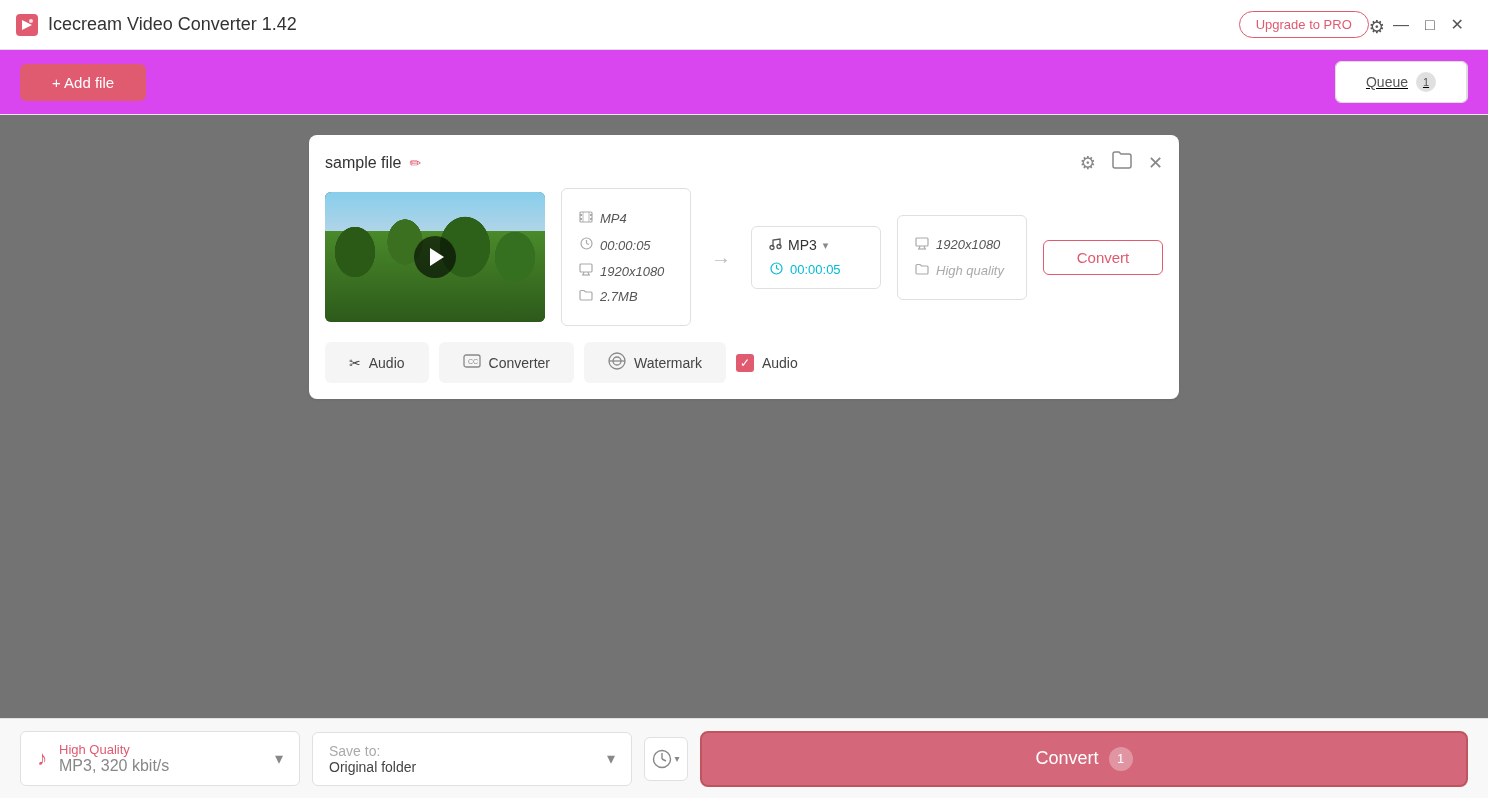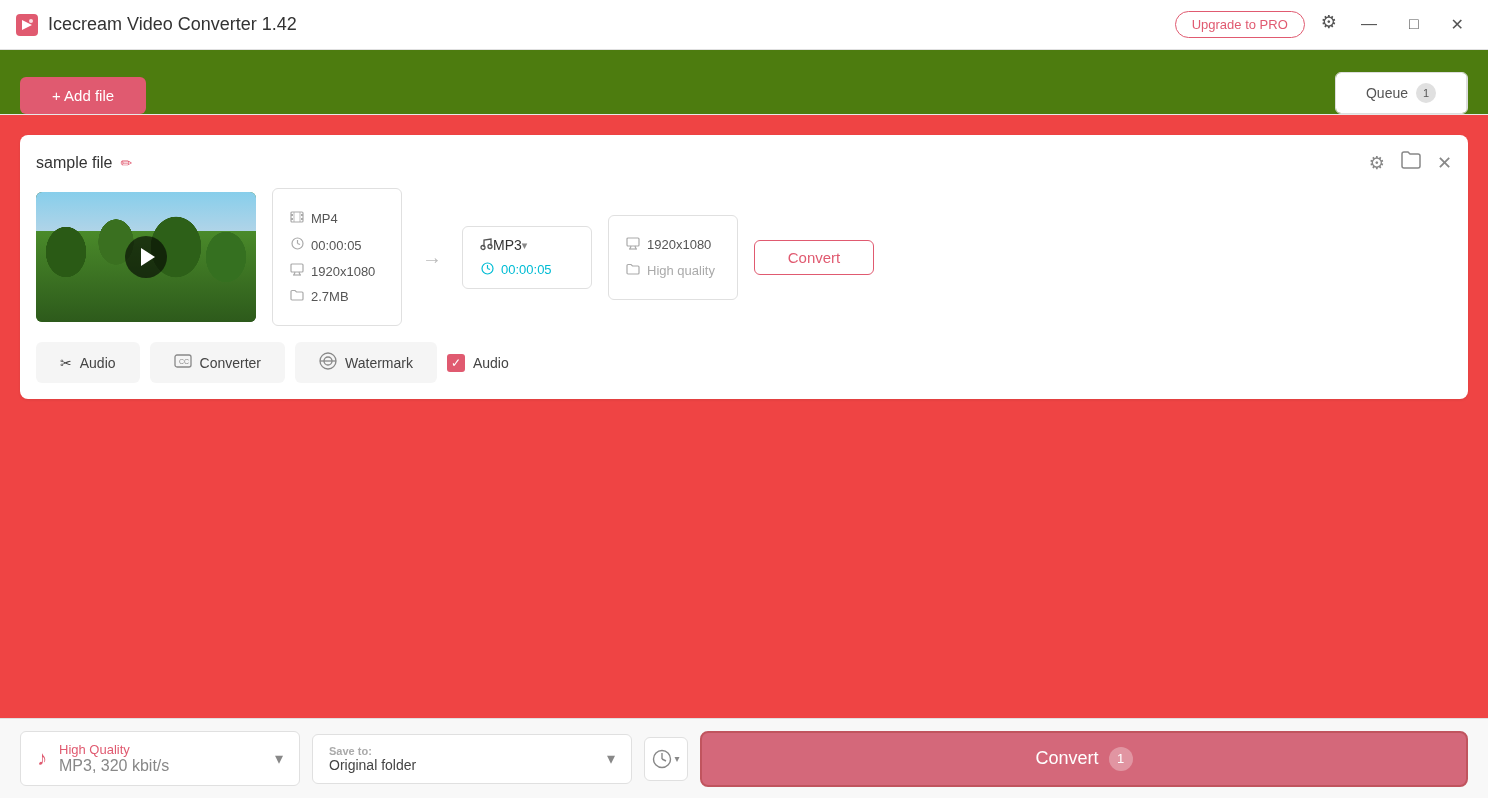--- a/index.html
+++ b/index.html
@@ -40,22 +40,22 @@
       color: white;
       font-size: 12px;
       font-weight: bold;
     }
     .app-title {
       font-size: 18px;
       color: #333;
     }
     .title-bar-right {
       display: flex;
-      align-items: flex-start;
-      gap: 16px;
+      align-items: flex-end;
+      gap: 0;
     }
     .upgrade-btn {
       border: 1.5px solid #e05a70;
       background: white;
       color: #e05a70;
       padding: 5px 16px;
       border-radius: 20px;
       font-size: 13px;
       cursor: pointer;
     }
@@ -71,24 +71,24 @@
       justify-content: center;
     }
     .gear-icon-title {
       font-size: 18px;
       color: #555;
       cursor: pointer;
     }
 
     
     .toolbar {
-      background: #4d7c0f;
+      background: #d946ef;
       height: 65px;
       display: flex;
-      align-items: flex-end;
+      align-items: center;
       padding: 0 20px;
       border-bottom: 1px solid #e8e8e8;
       justify-content: space-between;
       flex-shrink: 0;
     }
     .add-file-btn {
       background: #e05a70;
       color: white;
       border: none;
       border-radius: 6px;
@@ -98,20 +98,21 @@
       display: flex;
       align-items: center;
       gap: 8px;
       font-weight: 400;
     }
     .queue-history {
       display: flex;
       border: 1px solid #ddd;
       border-radius: 6px;
       overflow: hidden;
+      text-decoration: underline;
     }
     .queue-tab, .history-tab {
       padding: 10px 30px;
       font-size: 14px;
       color: #555;
       cursor: pointer;
       background: white;
       border: none;
       display: flex;
       align-items: center;
@@ -128,26 +129,27 @@
       font-size: 11px;
       display: flex;
       align-items: center;
       justify-content: center;
       color: #555;
     }
 
     
     .main-content {
       flex: 1;
-      background: #ef4444;
+      background: #737373;
       padding: 20px;
       overflow: auto;
       display: flex;
       flex-direction: column;
       gap: 12px;
+      align-items: center;
     }
 
     
     .file-card {
       background: white;
       border-radius: 8px;
       padding: 16px;
       box-shadow: 0 1px 3px rgba(0,0,0,0.08);
     }
     .file-card-header {
@@ -233,20 +235,21 @@
       margin-left: 3px;
     }
     .info-box {
       border: 1px solid #e0e0e0;
       border-radius: 6px;
       padding: 21px 16px;
       min-width: 130px;
       display: flex;
       flex-direction: column;
       gap: 10px;
+      font-style: italic;
     }
     .info-row {
       display: flex;
       align-items: center;
       gap: 6px;
       font-size: 13px;
       color: #555;
     }
     .info-icon {
       color: #aaa;
@@ -266,20 +269,21 @@
       border-radius: 6px;
       padding: 10px 16px;
       min-width: 130px;
       display: flex;
       flex-direction: column;
       gap: 8px;
     }
     .format-row {
       display: flex;
       align-items: center;
+      gap: 6px;
       font-size: 14px;
       color: #333;
       cursor: pointer;
     }
     .format-icon {
       color: #555;
       font-size: 14px;
     }
     .dropdown-arrow {
       font-size: 11px;
@@ -394,23 +398,22 @@
       border-radius: 6px;
       background: white;
       padding: 10px 16px;
       min-width: 320px;
       cursor: pointer;
     }
     .save-text {
       flex: 1;
     }
     .save-label {
-      font-size: 11px;
+      font-size: 14px;
       color: #aaa;
-      font-weight: bold;
     }
     .save-value {
       font-size: 14px;
       color: #444;
     }
     .save-dropdown {
       color: #888;
       font-size: 16px;
     }
     .schedule-btn {

